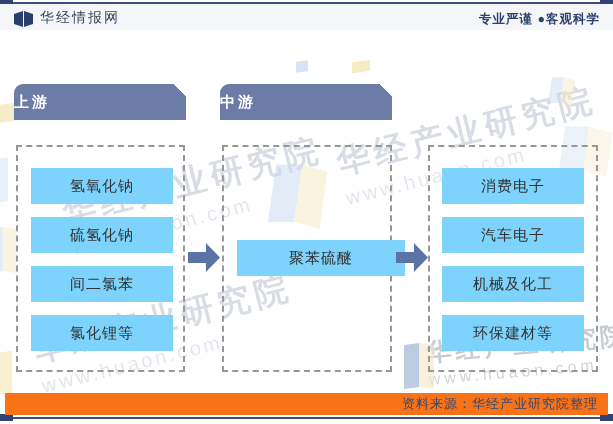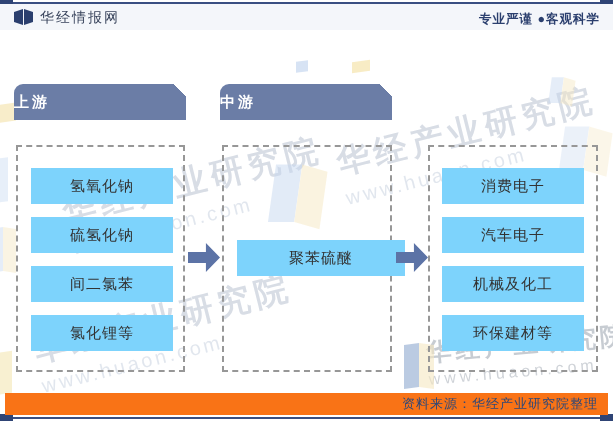--- a/index.html
+++ b/index.html
@@ -6,21 +6,21 @@
   .page{position:relative;width:613px;height:424px;background:#ffffff;overflow:hidden;
         font-family:"Liberation Sans","DejaVu Sans",sans-serif;}
 
   
   .hairline{position:absolute;left:0;width:613px;height:2px;background:#3A4F82;}
   .hairline.top{top:2px}.hairline.bottom{top:417px}
   .cap{position:absolute;width:13px;height:7px;background:#2F4475;}
   .cap.tl{left:0;top:0}.cap.tr{right:0;top:0}.cap.bl{left:0;top:414px}.cap.br{right:0;top:414px}
 
   .header-strip{position:absolute;left:0;top:4px;width:613px;height:26px;background:#F4F6FA;}
-  .brand{position:absolute;left:14px;top:9px;display:flex;align-items:flex-start;gap:7px;}
+  .brand{position:absolute;left:14px;top:9px;display:flex;align-items:flex-end;gap:7px;}
   .brand-icon{position:relative;width:19px;height:16px;}
   .brand-icon .pg{position:absolute;top:0;width:9px;height:16px;background:#2B3F6E;}
   .brand-icon .pg.l{left:0;clip-path:polygon(0 18%,100% 0,100% 100%,0 82%);}
   .brand-icon .pg.r{left:10px;clip-path:polygon(0 0,100% 18%,100% 82%,0 100%);}
   .brand-name{font-size:14px;color:#39445C;letter-spacing:2px;}
   .slogan{position:absolute;right:13px;top:11px;font-size:12.5px;font-weight:bold;
           color:#2B3F6E;letter-spacing:1px;}
 
   .title-bar{position:absolute;left:0;top:30px;width:613px;height:32px;background:#44609A;
              color:#FFFFFF;text-align:center;line-height:32px;font-size:20px;font-weight:bold;

